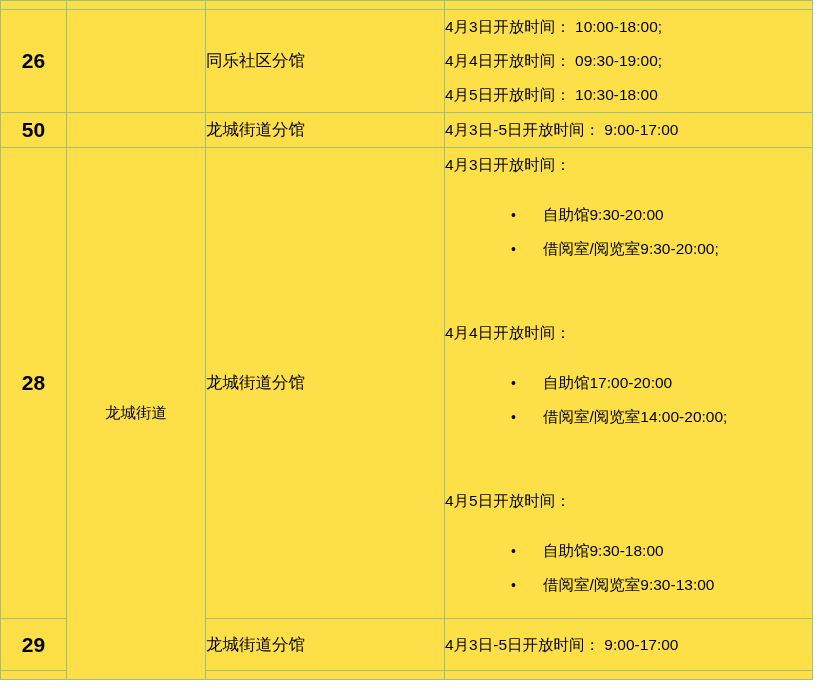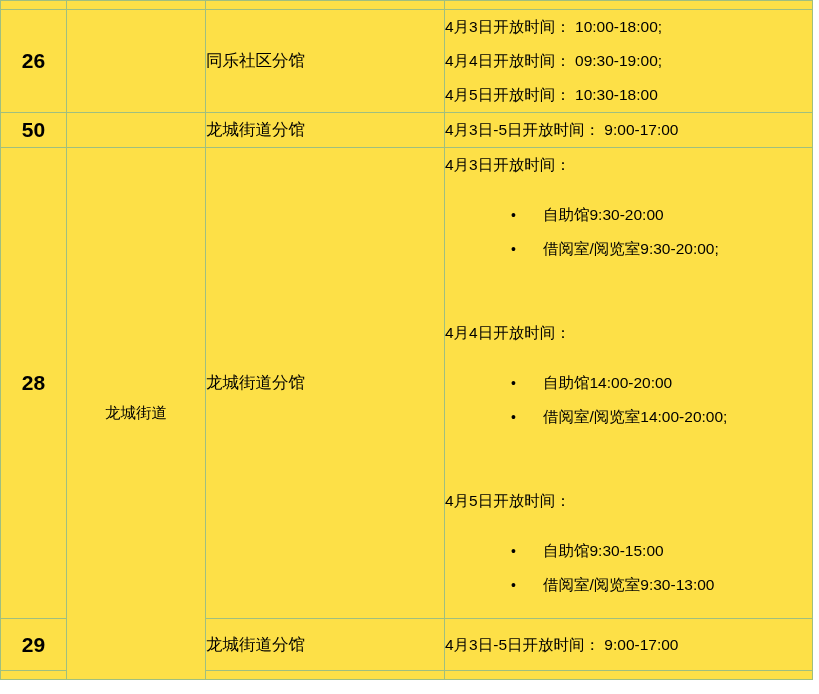--- a/index.html
+++ b/index.html
@@ -138,27 +138,27 @@
         <td class="name">龙城街道分馆</td>
         <td class="time">
           <div class="line">4月3日开放时间：</div>
           <ul class="bullets">
             <li>自助馆9:30-20:00</li>
             <li>借阅室/阅览室9:30-20:00;</li>
           </ul>
           <div class="blank">&nbsp;</div>
           <div class="line">4月4日开放时间：</div>
           <ul class="bullets">
-            <li>自助馆14:00-20:00</li>
+            <li>自助馆17:00-20:00</li>
             <li>借阅室/阅览室14:00-20:00;</li>
           </ul>
           <div class="blank">&nbsp;</div>
           <div class="line">4月5日开放时间：</div>
           <ul class="bullets">
-            <li>自助馆9:30-15:00</li>
+            <li>自助馆9:30-18:00</li>
             <li>借阅室/阅览室9:30-13:00</li>
           </ul>
         </td>
       </tr>
 
       <tr style="height:52px;">
         <td class="num">29</td>
         <td class="name">龙城街道分馆</td>
         <td class="time" style="line-height:20px;">
           <div class="line">4月3日-5日开放时间： 9:00-17:00</div>

